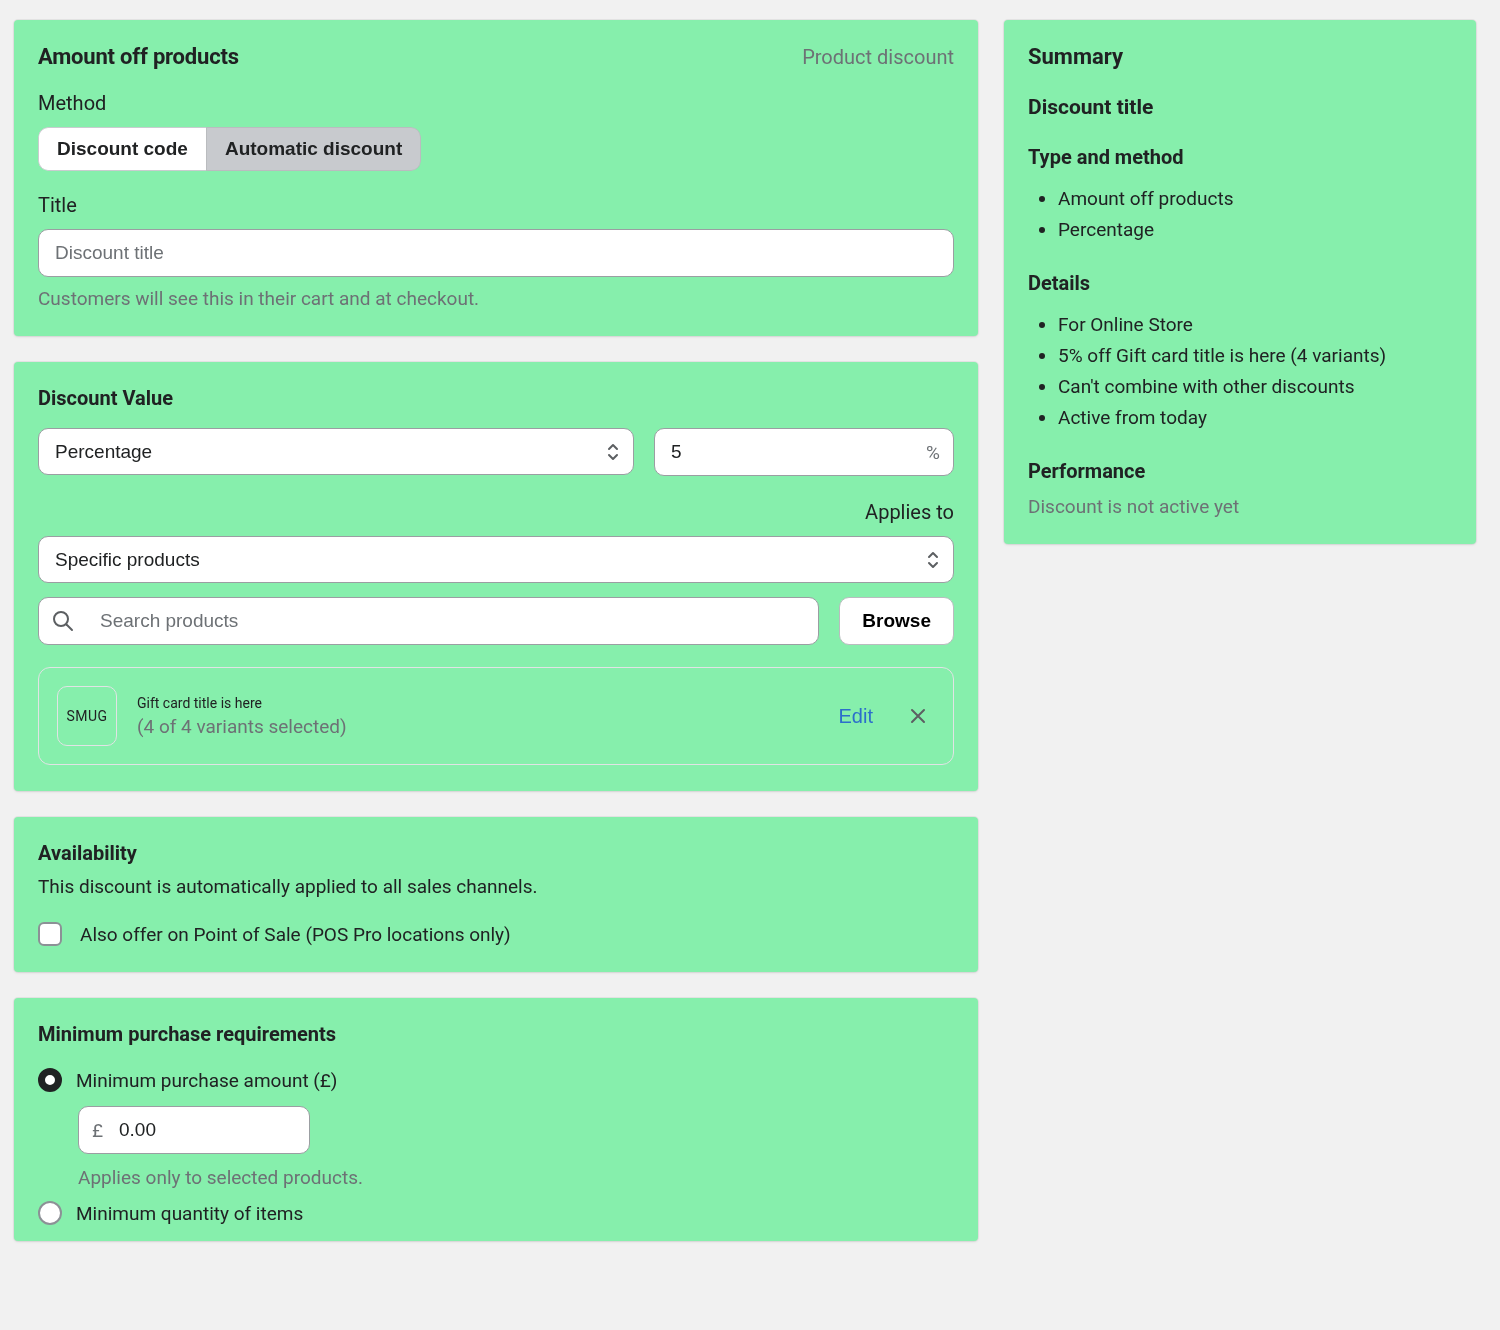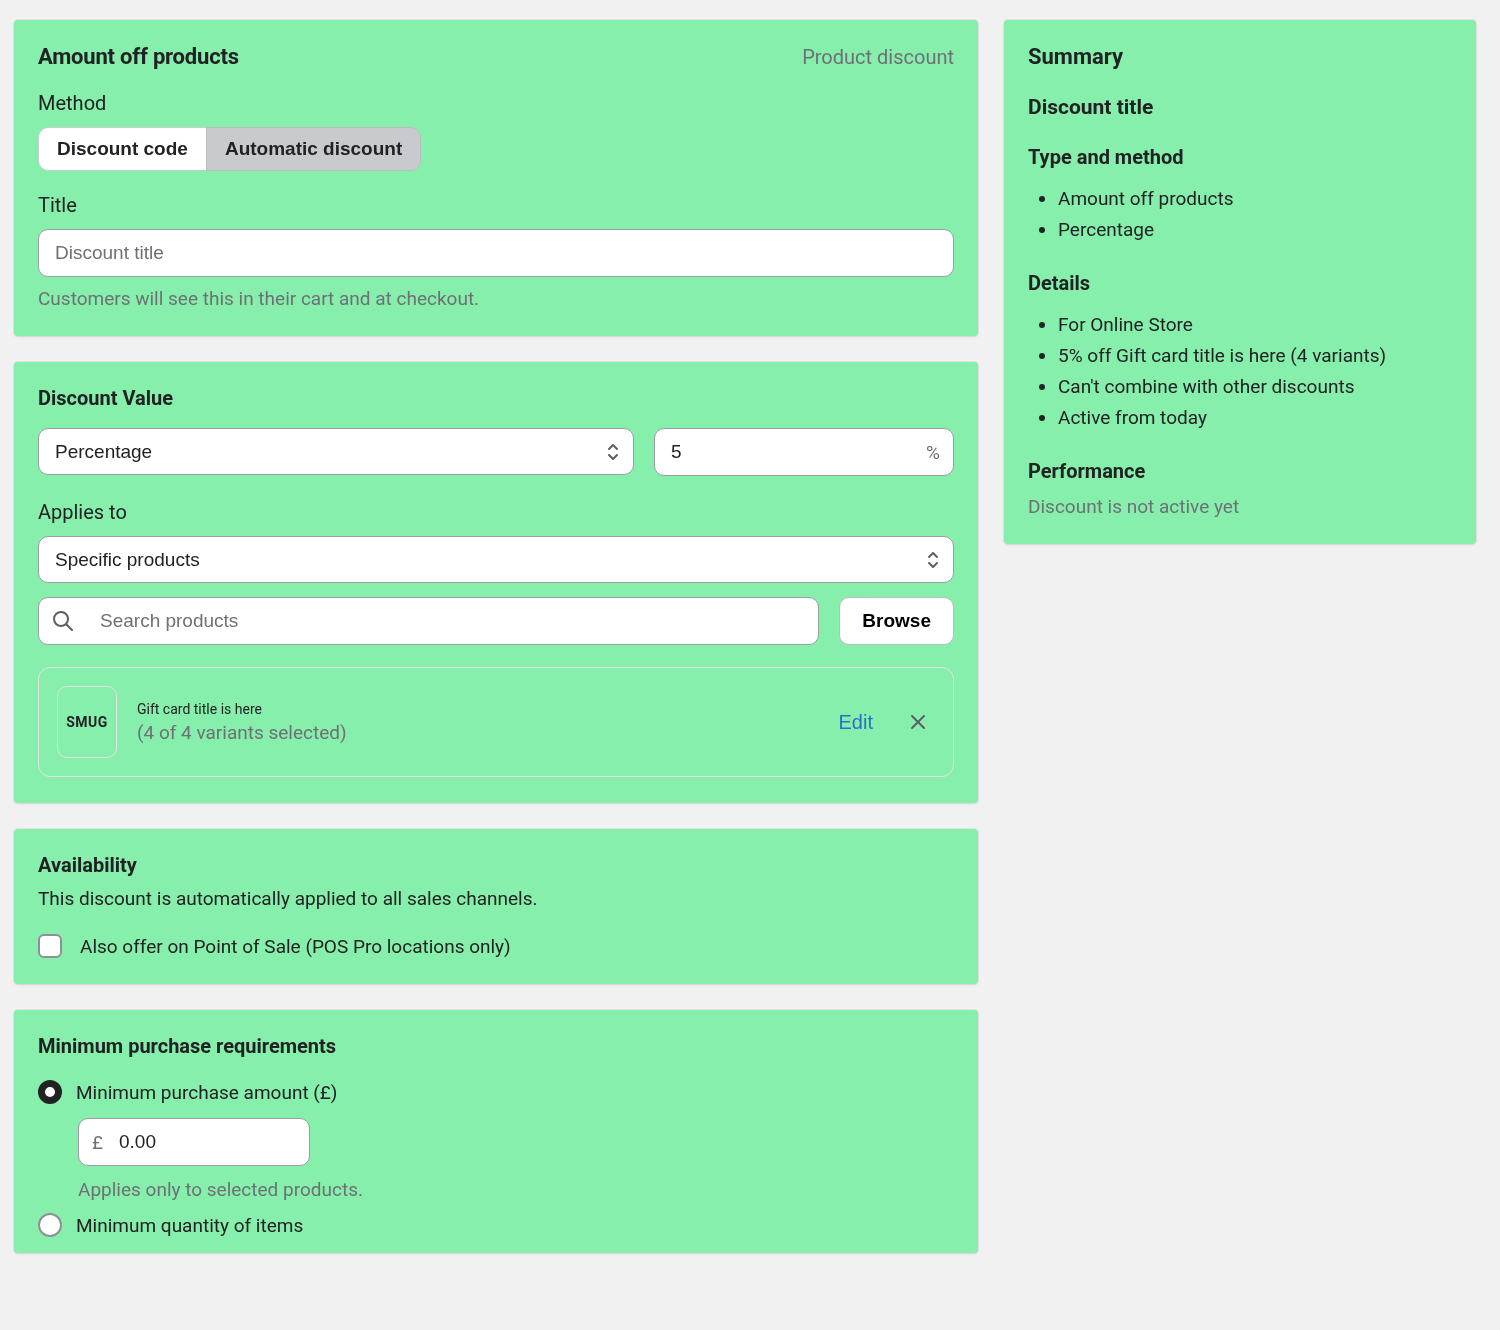--- a/index.html
+++ b/index.html
@@ -69,21 +69,21 @@
   .select-caret {
     position: absolute; right: 14px; top: 50%; transform: translateY(-50%);
     color: #5c5f62; pointer-events: none;
   }
   .suffix-input-wrap { position: relative; width: 300px; }
   .suffix-input { padding-right: 44px; }
   .suffix {
     position: absolute; right: 14px; top: 50%; transform: translateY(-50%);
     color: #6d7175; font-size: 19px;
   }
-  .section-gap { margin-top: 24px; }
+  .section-gap { margin-top: 24px; text-align: right; }
   .search-wrap { position: relative; flex: 1 1 auto; }
   .search-icon {
     position: absolute; left: 14px; top: 50%; transform: translateY(-50%);
     color: #5c5f62;
   }
   .search-input { padding-left: 61px; }
   .browse-btn {
     border: 1px solid #babcbf;
     background: #fff;
     border-radius: 10px;
@@ -93,25 +93,25 @@
     cursor: pointer;
   }
   .product-card {
     border: 1px solid #e1e3e5;
     border-radius: 12px;
     padding: 18px 18px 18px 18px;
     display: flex; align-items: center; gap: 20px;
     margin-top: 22px;
   }
   .product-thumb {
-    width: 60px; height: 72px;
+    width: 60px; height: 60px;
     border: 1px solid #e1e3e5;
     border-radius: 10px;
     display: flex; align-items: center; justify-content: center;
-    font-size: 14px; font-weight: 700; letter-spacing: 0.5px;
+    font-size: 14px; font-weight: 400; letter-spacing: 0.5px;
     color: #202223;
   }
   .product-meta { flex: 1 1 auto; }
   .product-title { font-size: 14px; color: #202223; }
   .product-sub { color: #6d7175; font-size: 19px; margin-top: 4px; }
   .link-btn {
     color: #2c6ecb; font-size: 20px; background: none; border: none;
     cursor: pointer; padding: 4px 8px;
   }
   .icon-btn {

